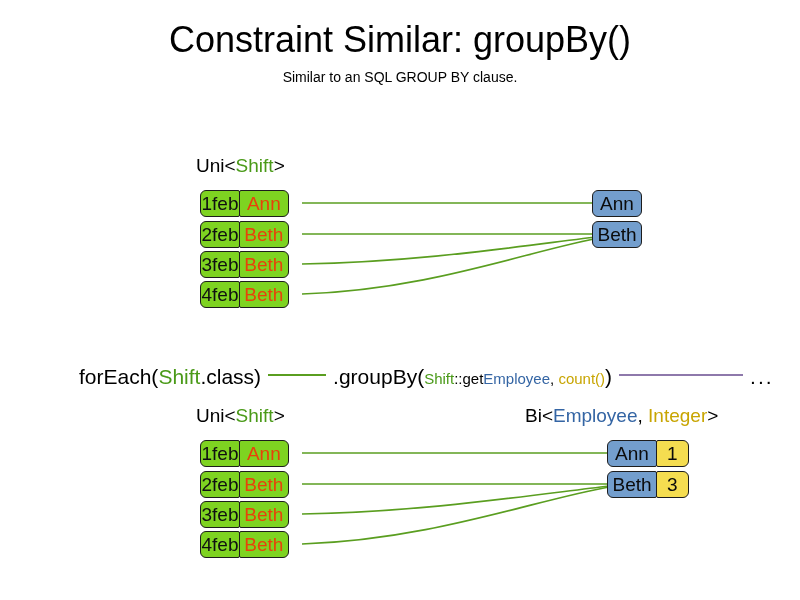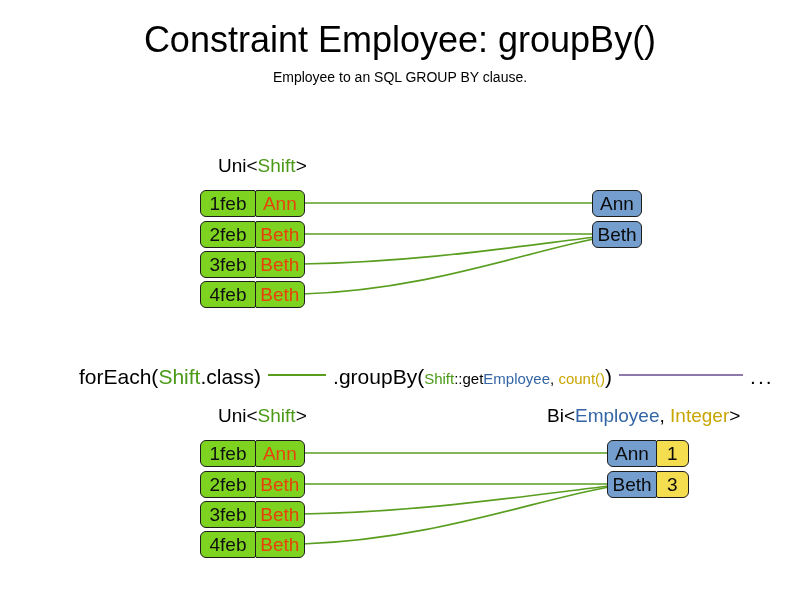--- a/index.html
+++ b/index.html
@@ -85,21 +85,20 @@
     letter-spacing: 2px;
   }
 
   
   .type-label {
     position: absolute;
     font-size: 19px;
     line-height: 24px;
     white-space: nowrap;
     color: #000;
-    margin-left: 22px;
   }
 
   
   .shift-row {
     position: absolute;
     display: flex;
     height: 27px;
     box-sizing: border-box;
   }
   .cell {
@@ -109,21 +108,21 @@
     display: flex;
     align-items: center;
     justify-content: center;
     font-size: 19px;
     line-height: 19px;
     height: 27px;
   }
   .cell.date {
     background: #7ed321;
     color: #101010;
-    width: 56px;
+    width: 40px;
     border-top-right-radius: 2px;
     border-bottom-right-radius: 2px;
     border-right-width: 1.2px;
   }
   .cell.name {
     background: #7ed321;
     color: #e8420a;
     width: 50px;
     margin-left: -1.2px;
     border-top-left-radius: 2px;
@@ -162,22 +161,22 @@
     width: 800px;
     height: 600px;
     pointer-events: none;
   }
 </style>
 </head>
 <body>
 
 <div class="stage">
 
-  <div id="title">Constraint Employee: groupBy()</div>
-  <div id="subtitle">Employee to an SQL GROUP BY clause.</div>
+  <div id="title">Constraint Similar: groupBy()</div>
+  <div id="subtitle">Similar to an SQL GROUP BY clause.</div>
 
   <svg class="links" viewBox="0 0 800 600">
 
     <g fill="none" stroke="#5a9e20" stroke-width="1.7">
       <path d="M302,203 L604,203"></path>
       <path d="M302,234 L604,234"></path>
       <path d="M302,264 C420,262 520,246 604,236"></path>
       <path d="M302,294 C430,290 530,250 604,237"></path>
     </g>
 

